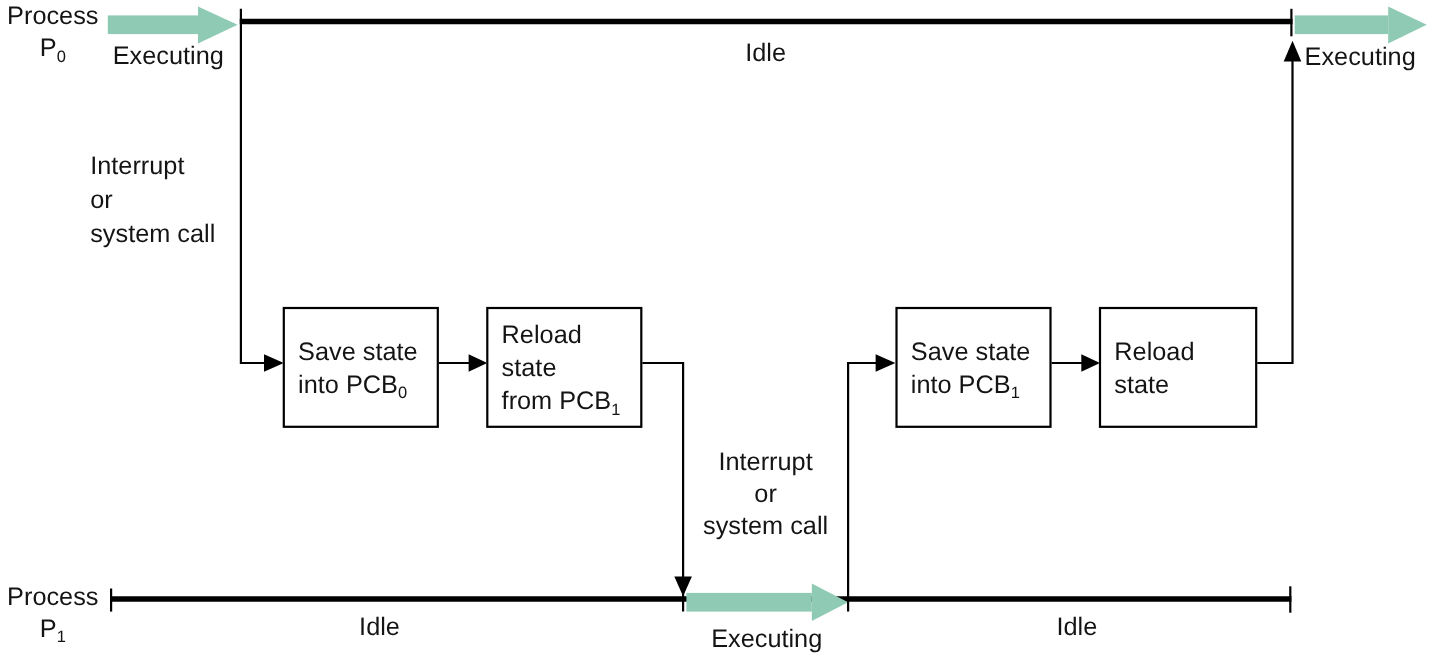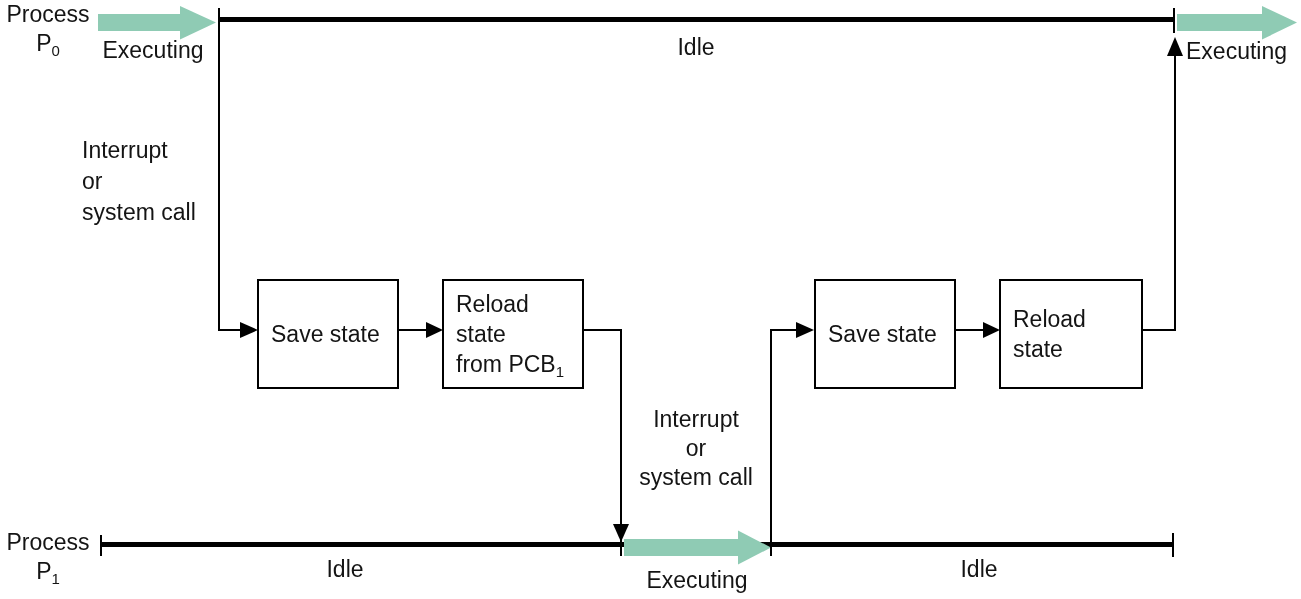--- a/index.html
+++ b/index.html
@@ -105,30 +105,32 @@
   </div>
 
   <div class="lbl center" style="left:596px;top:405px;width:200px;">
     <div>Interrupt</div>
     <div>or</div>
     <div>system call</div>
   </div>
 
   <div class="box" style="left:257px;width:142px;">
     <div><span>Save state</span></div>
+    <div><span>into PCB</span><sub>0</sub></div>
   </div>
 
   <div class="box" style="left:442px;width:142px;">
     <div><span>Reload</span></div>
     <div><span>state</span></div>
     <div><span>from PCB</span><sub>1</sub></div>
   </div>
 
   <div class="box" style="left:814px;width:142px;">
     <div><span>Save state</span></div>
+    <div><span>into PCB</span><sub>1</sub></div>
   </div>
 
   <div class="box" style="left:999px;width:144px;">
     <div><span>Reload</span></div>
     <div><span>state</span></div>
   </div>
 
   <div class="lbl center" style="left:2px;top:528px;width:92px;">
     <div>Process</div>
     <div><span>P</span><sub>1</sub></div>

